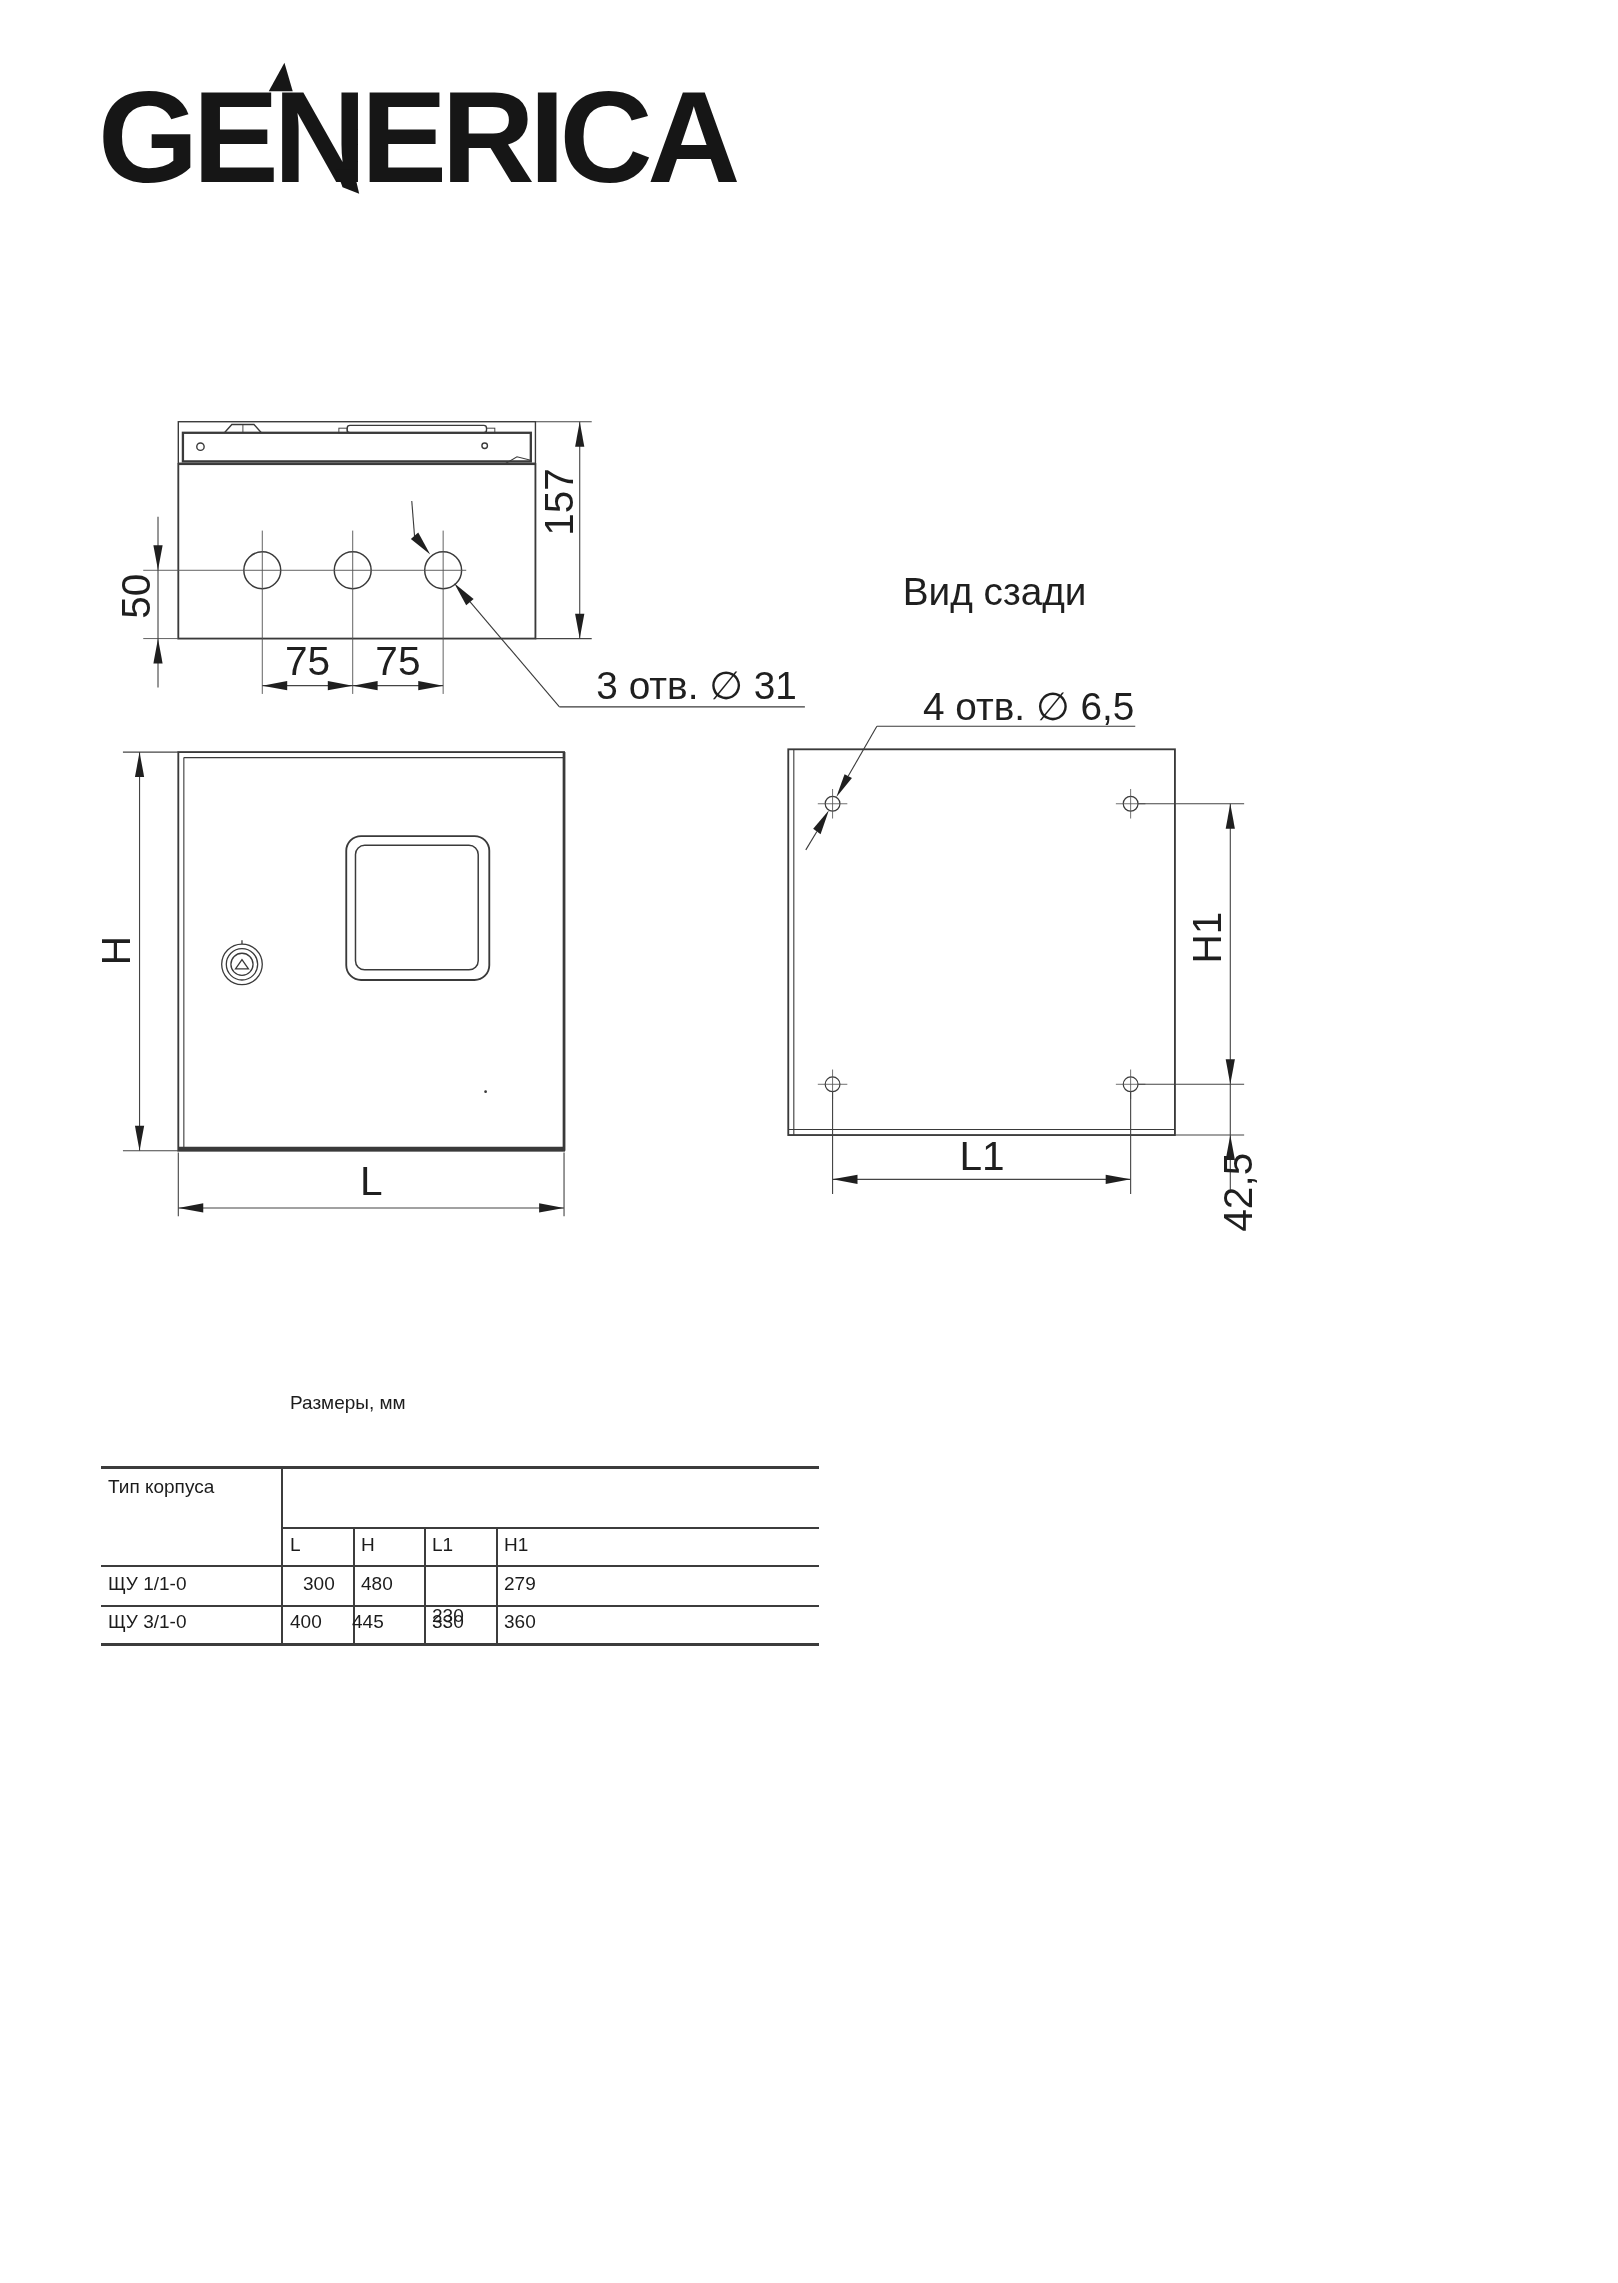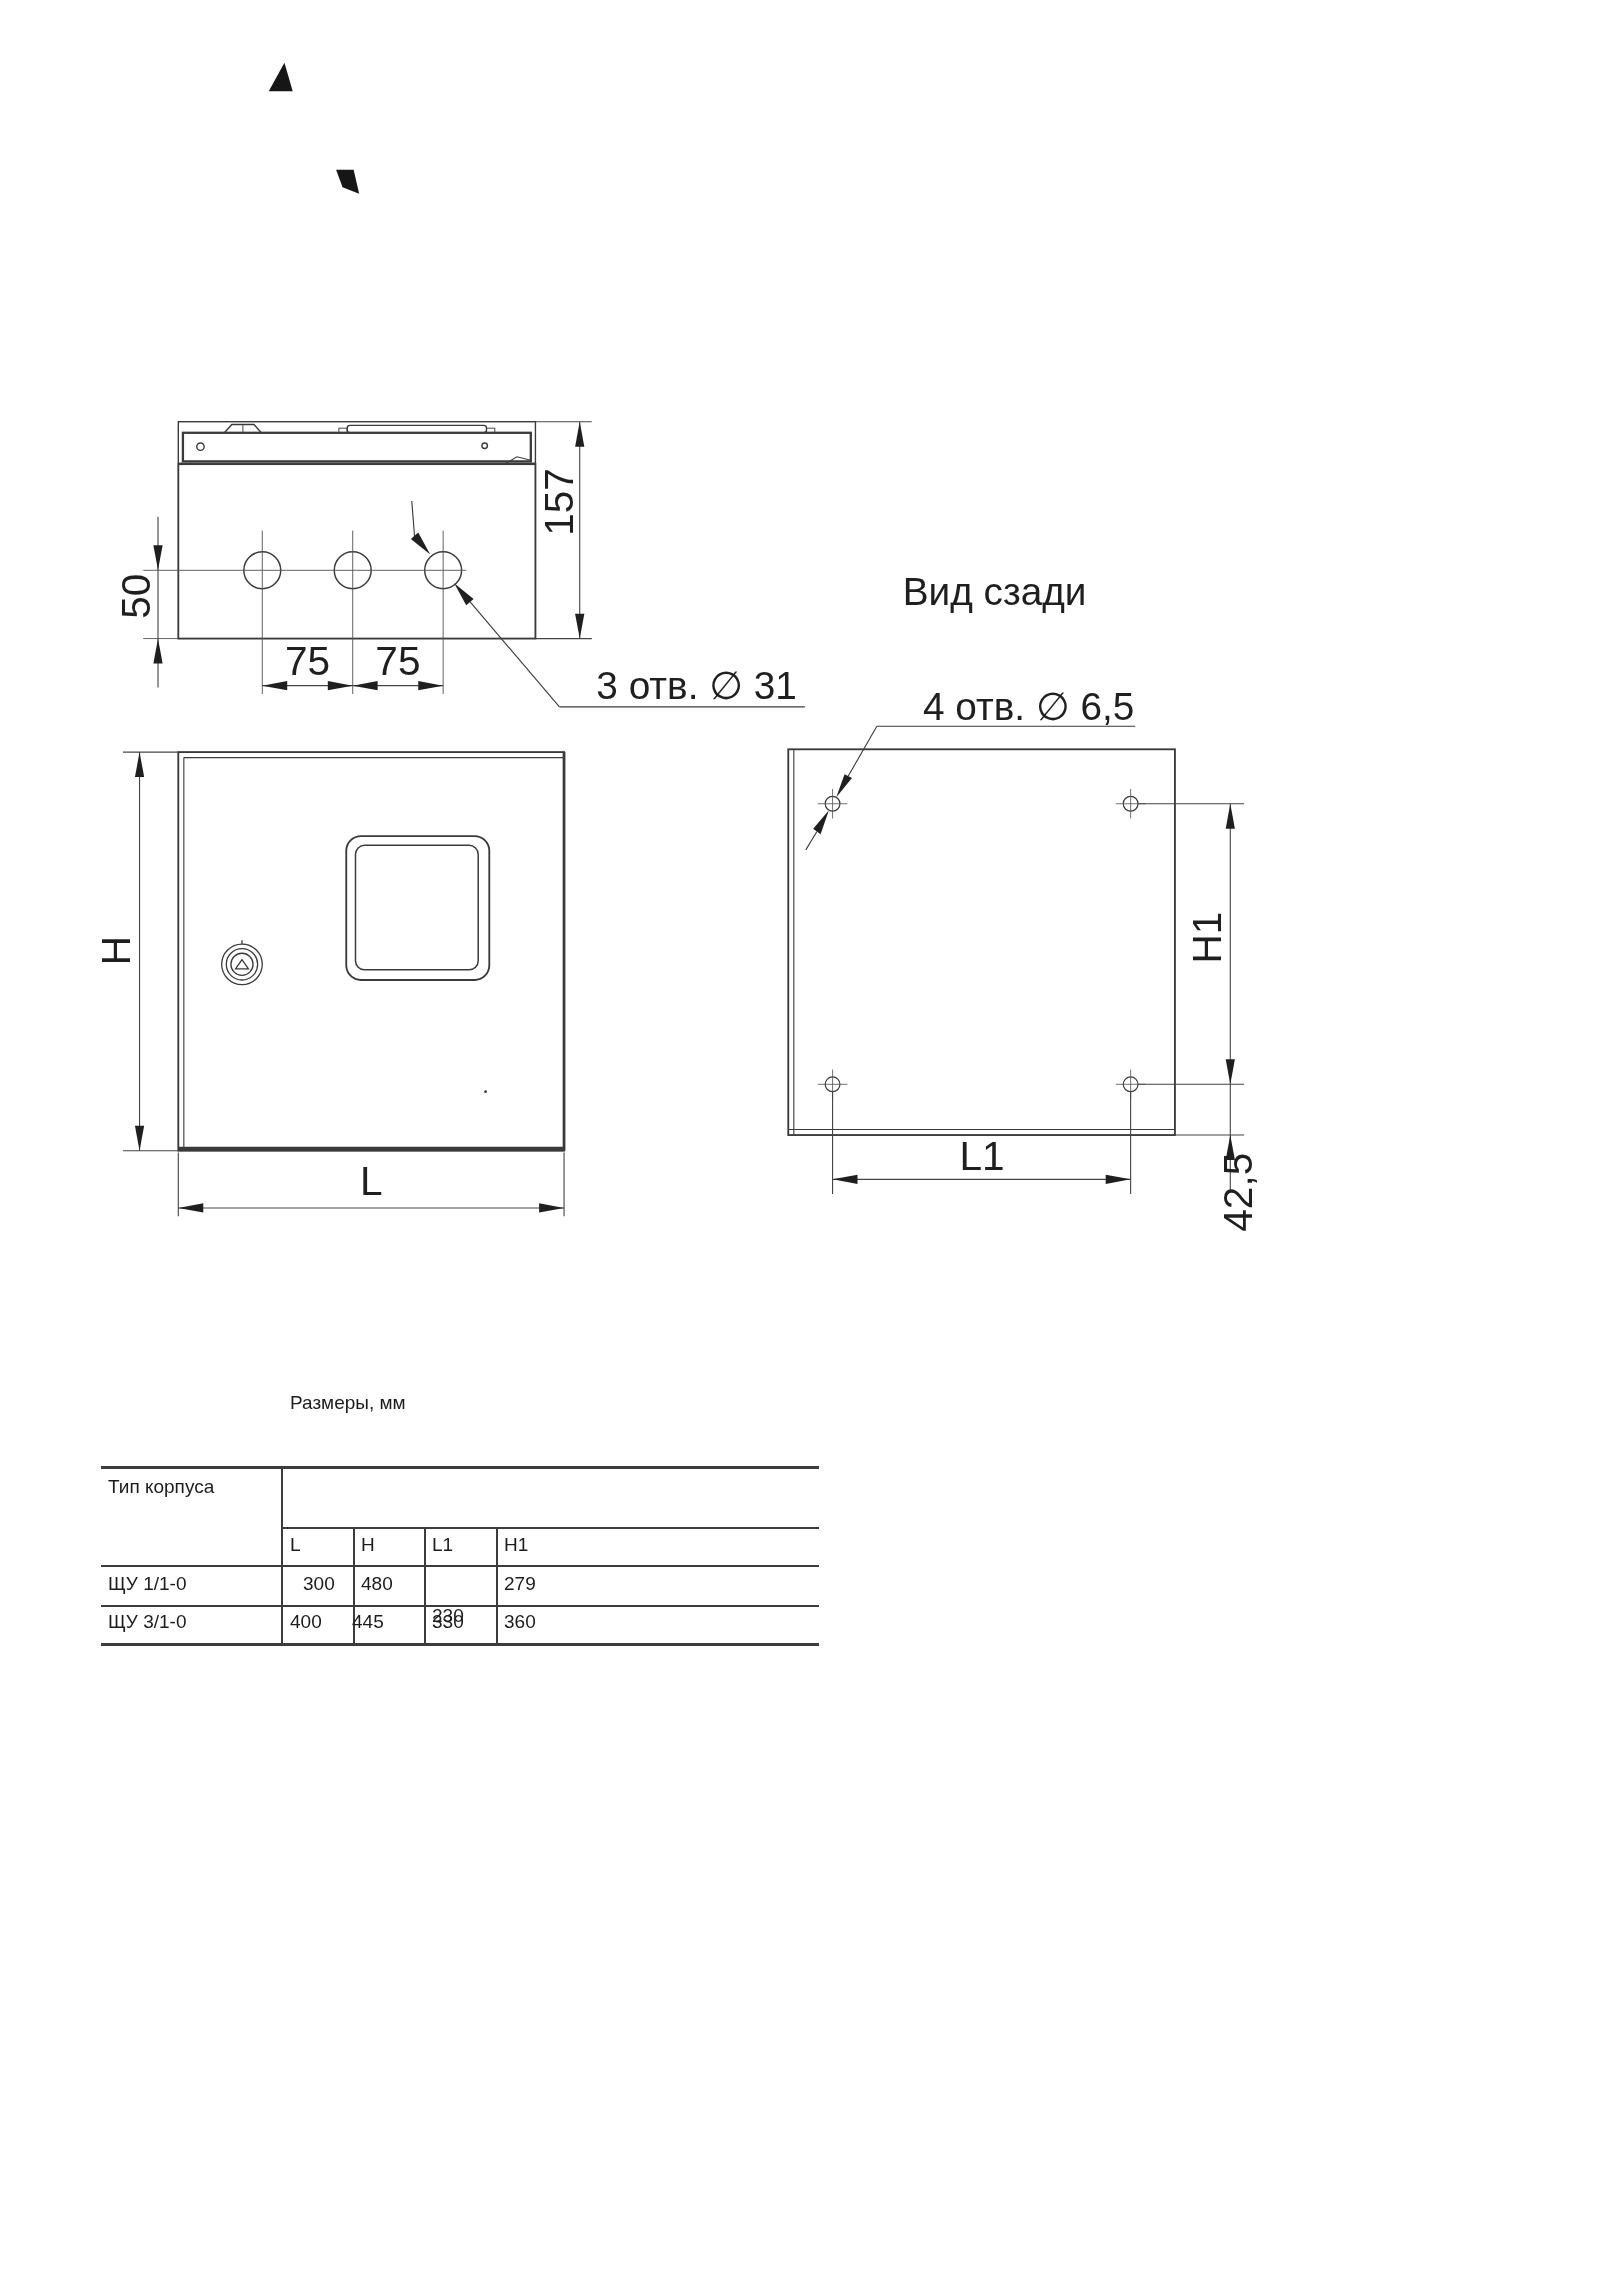--- a/index.html
+++ b/index.html
@@ -14,20 +14,21 @@
   
   .tline{position:absolute;background:#3c3c3c;}
   .tcell{position:absolute;font-size:19px;color:#1c1c1c;white-space:nowrap;}
   .caption{position:absolute;left:123px;top:2027px;font-size:30px;color:#1c1c1c;white-space:nowrap;}
 </style>
 </head>
 <body>
 
 <div class="page">
 
+  <div class="logo">GENERICA</div>
 
   <svg class="draw" width="1619" height="2283" viewBox="0 0 1754 2474">
 
     <g fill="#161616">
       <polygon points="291,99 308,68 317,99"></polygon>
       <polygon points="364,184 383,184 389,210 371,203"></polygon>
     </g>
 
     <g stroke="#3a3a3a" fill="none">
 

